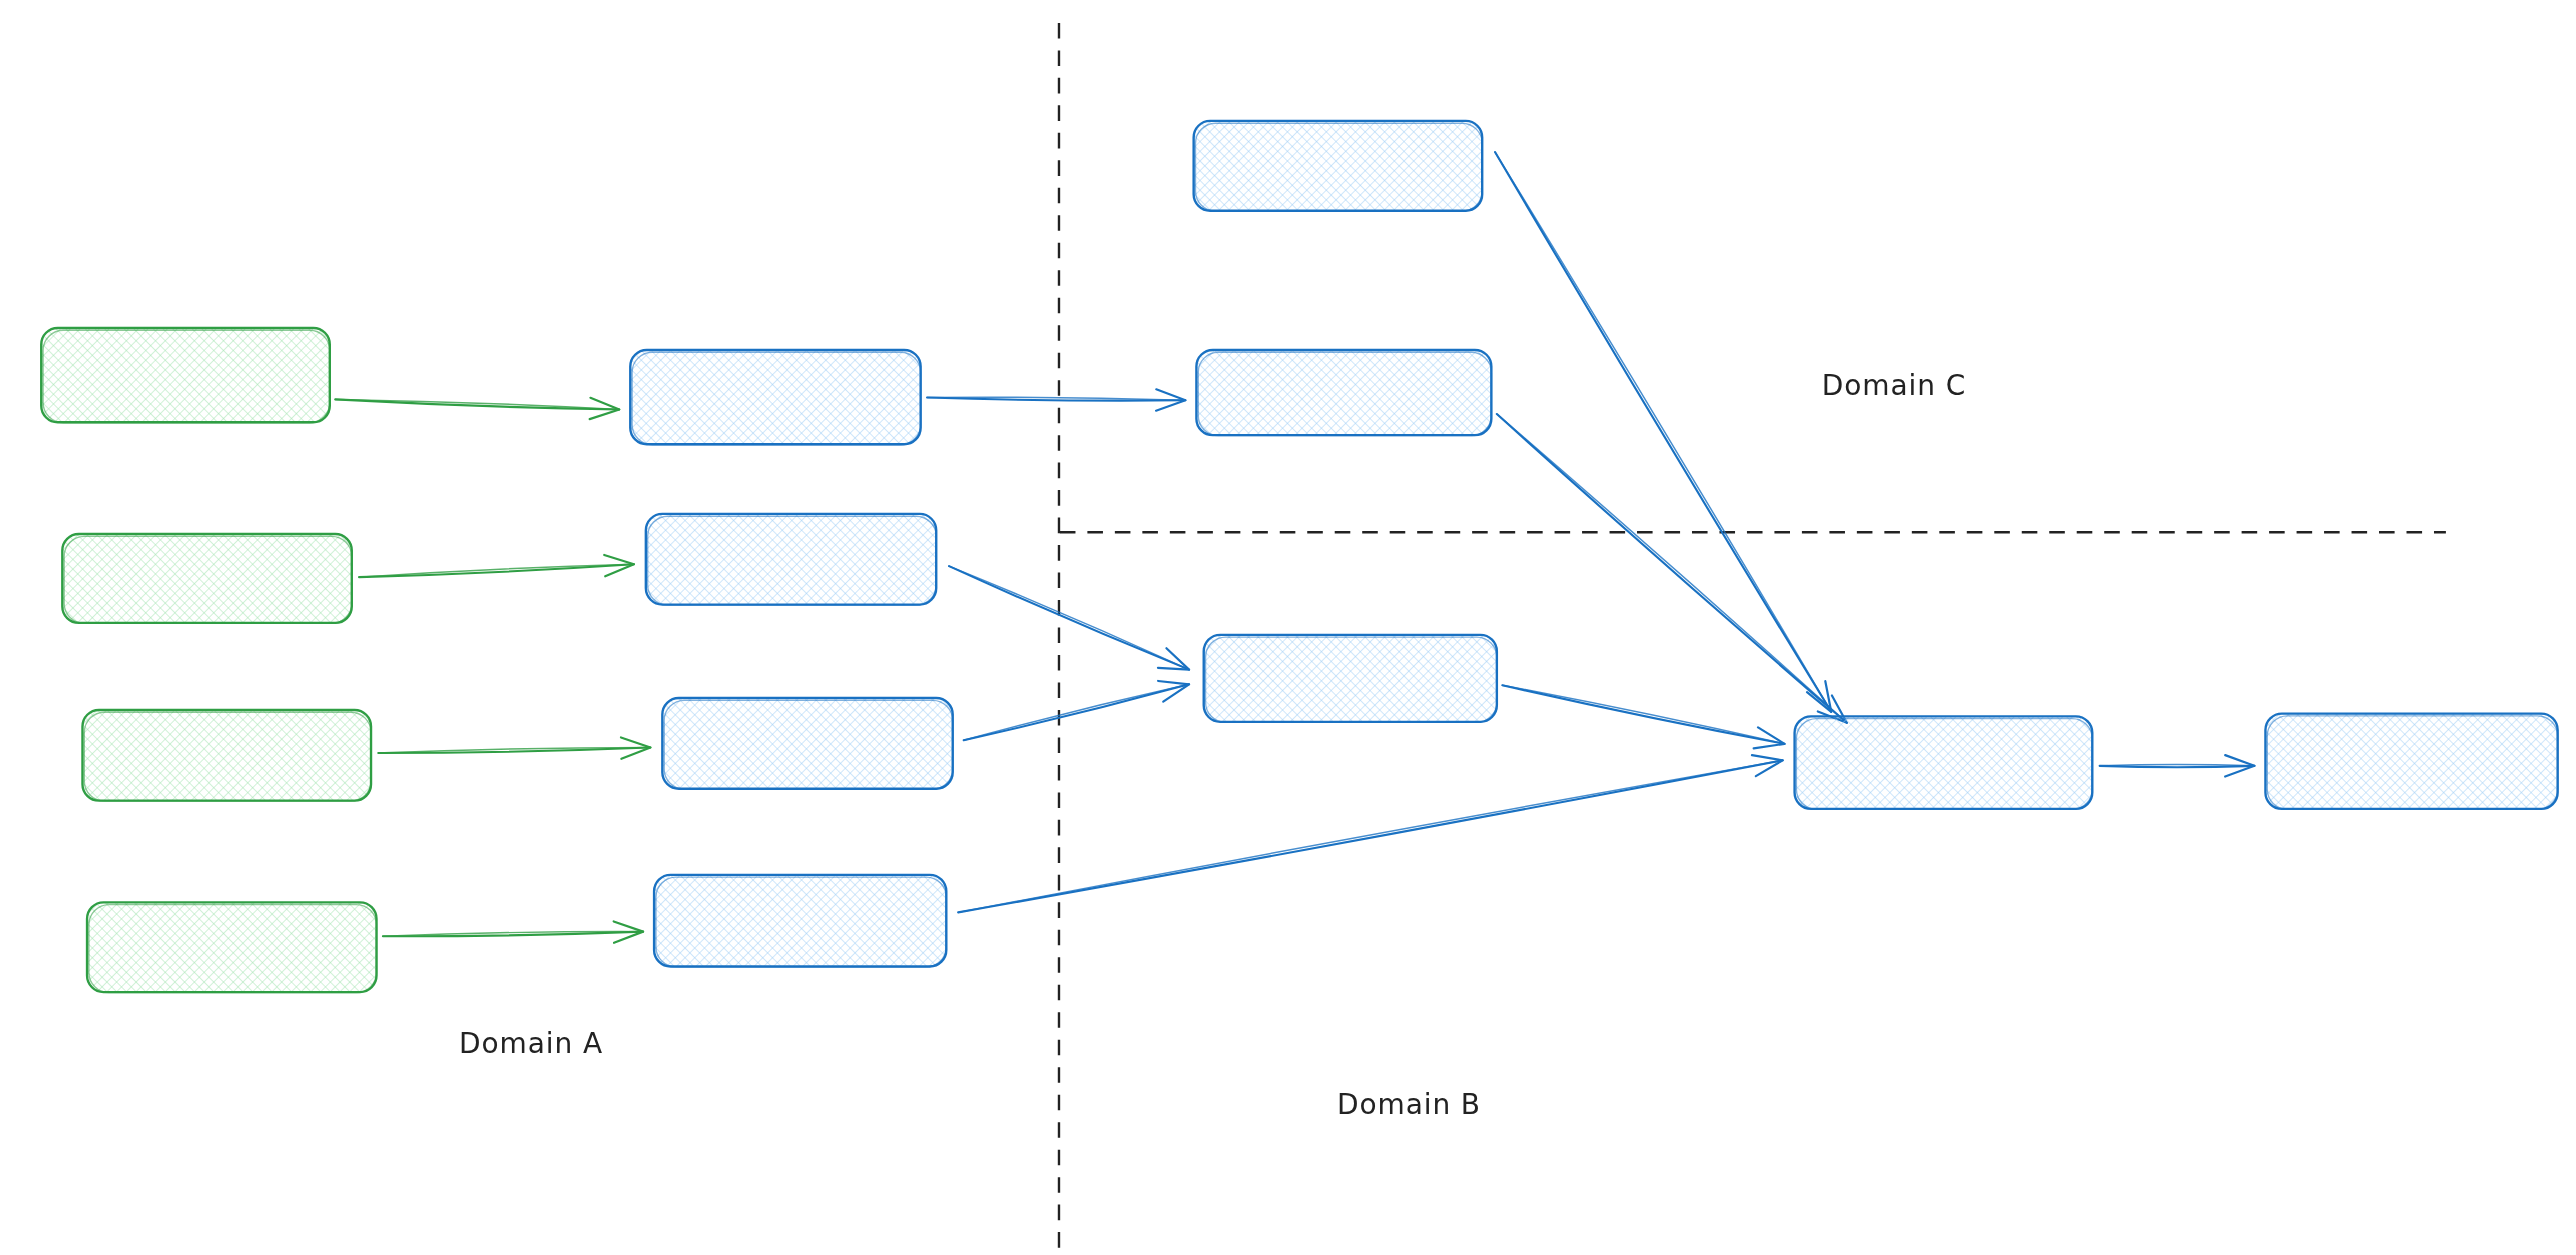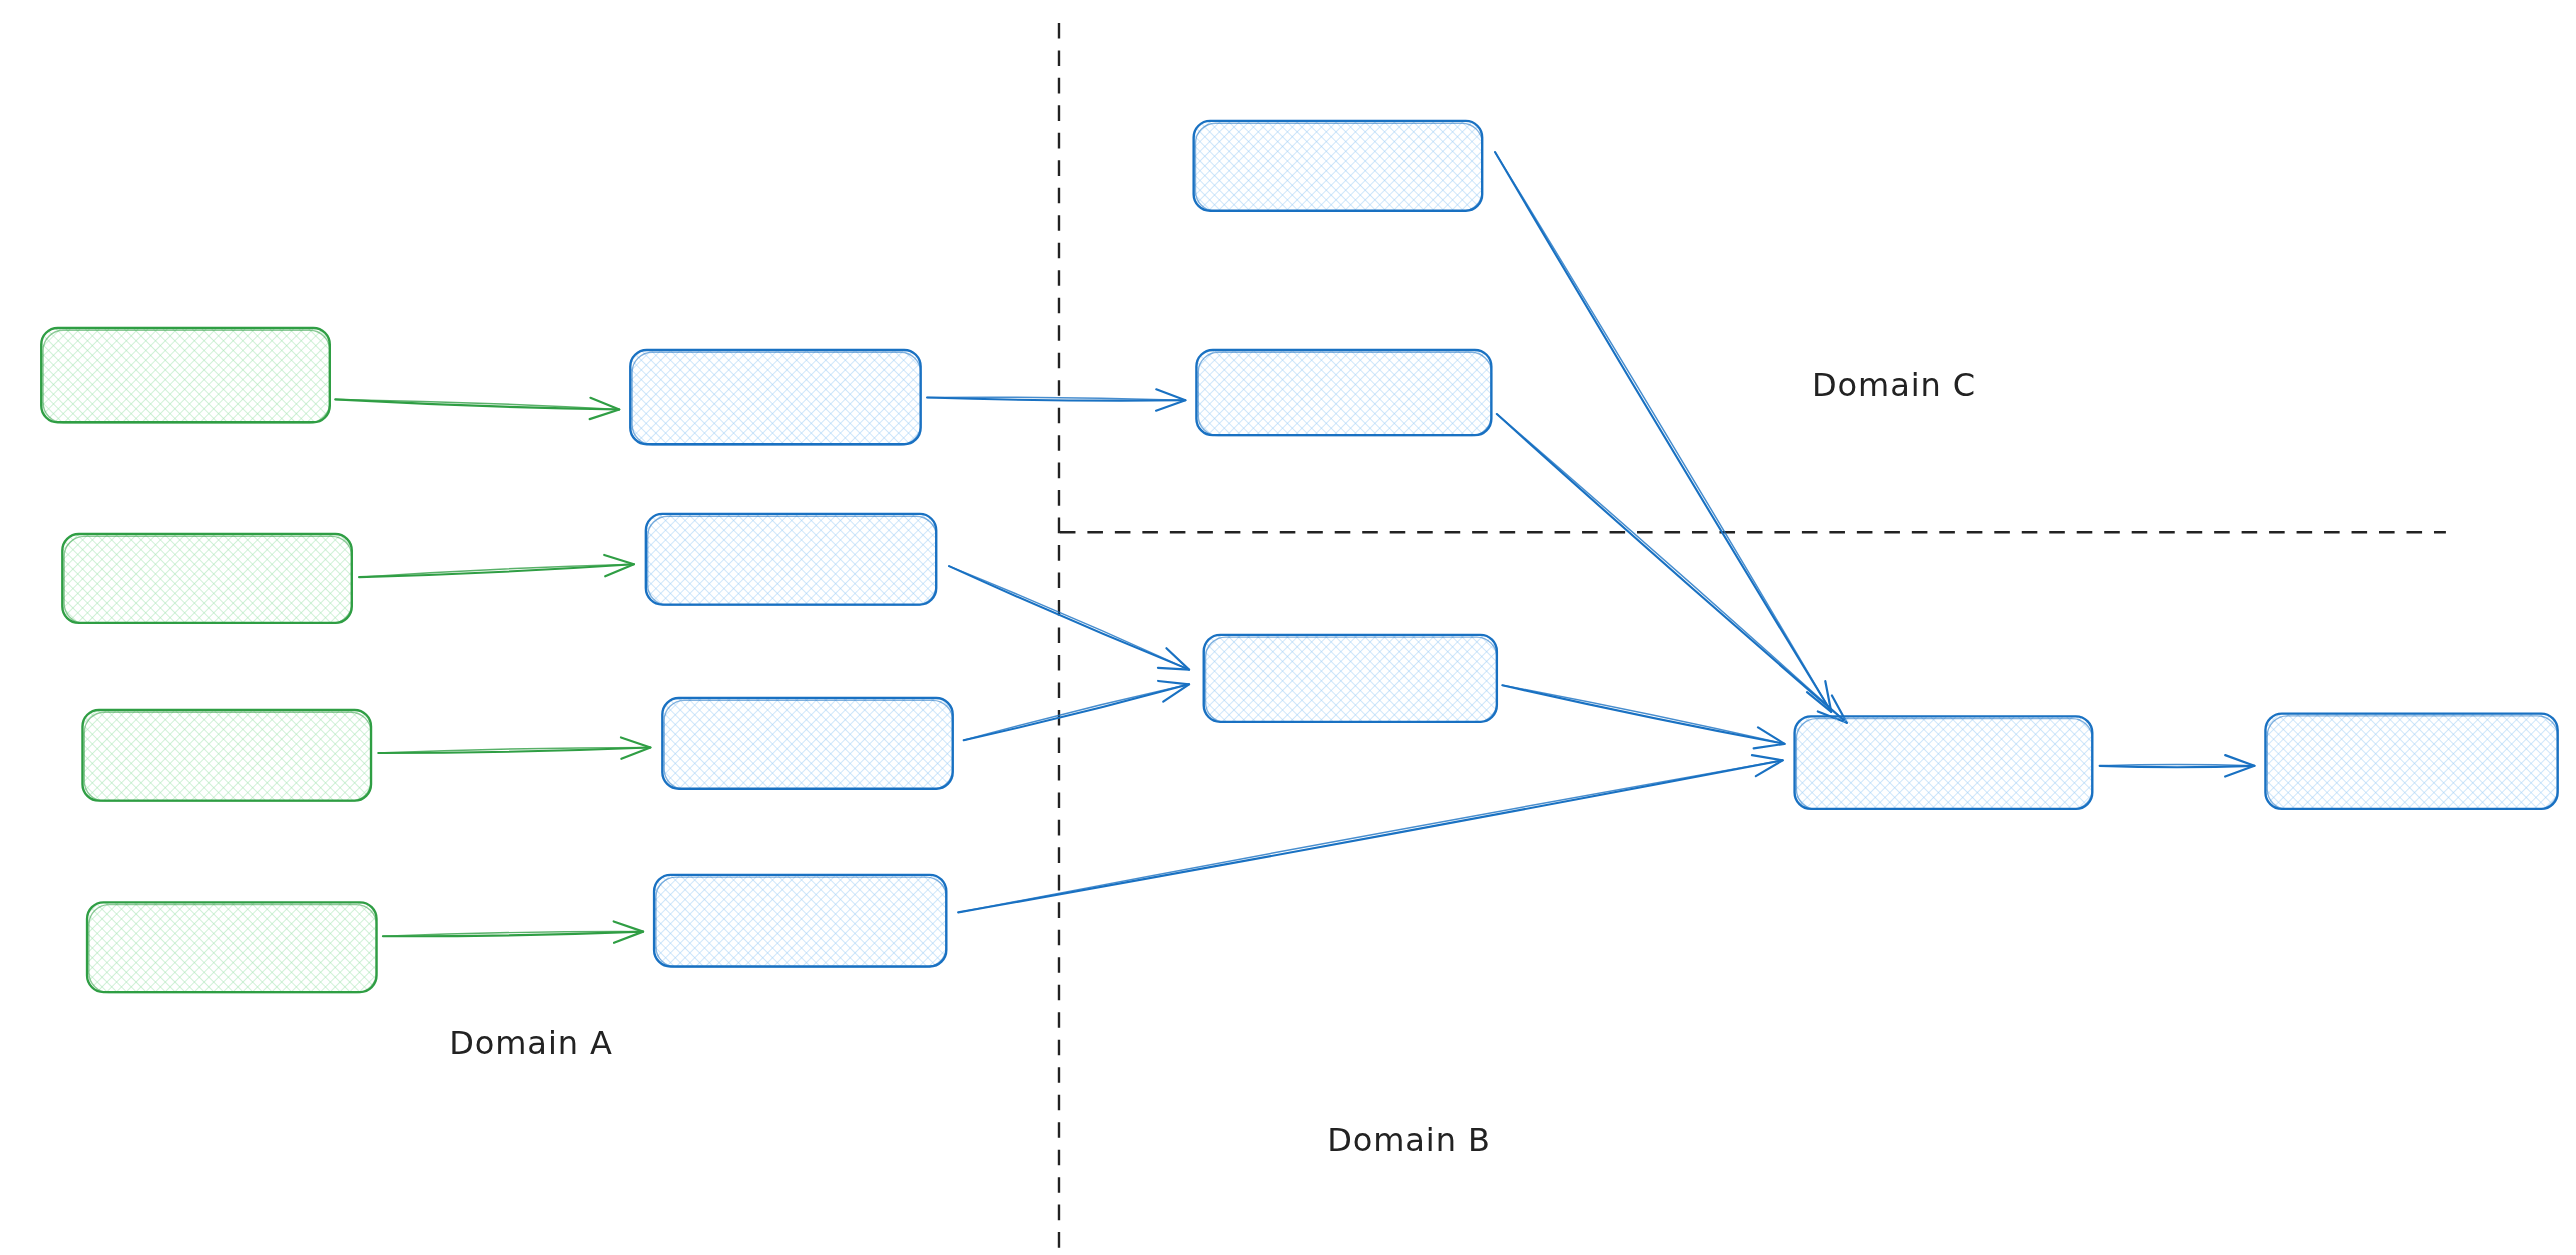--- a/index.html
+++ b/index.html
@@ -50,27 +50,27 @@
     stroke: var(--ink);
     stroke-width: 2.6;
     stroke-dasharray: 17 13;
     fill: none;
   }
   
   .domain-label {
     position: absolute;
     transform: translate(-50%, -50%);
     color: var(--ink, #1e1e1e);
-    font-size: 32px;
+    font-size: 28px;
     letter-spacing: 0.9px;
     white-space: nowrap;
     font-family: "DejaVu Sans", sans-serif;
   }
   #label-domain-a { left: 531px;  top: 1043px; }
-  #label-domain-b { left: 1409px; top: 1104px; margin-top: 36px; }
+  #label-domain-b { left: 1409px; top: 1104px; }
   #label-domain-c { left: 1894px; top: 385px;  }
 </style>
 </head>
 <body>
 
 <div class="canvas">
   <svg viewBox="0 0 2812 1370" aria-hidden="true">
     <defs>
       <pattern id="hatchGreen" width="7.5" height="7.5" patternUnits="userSpaceOnUse" patternTransform="rotate(45)">
         <line x1="0" y1="0" x2="0" y2="7.5" class="hl-green"></line>

